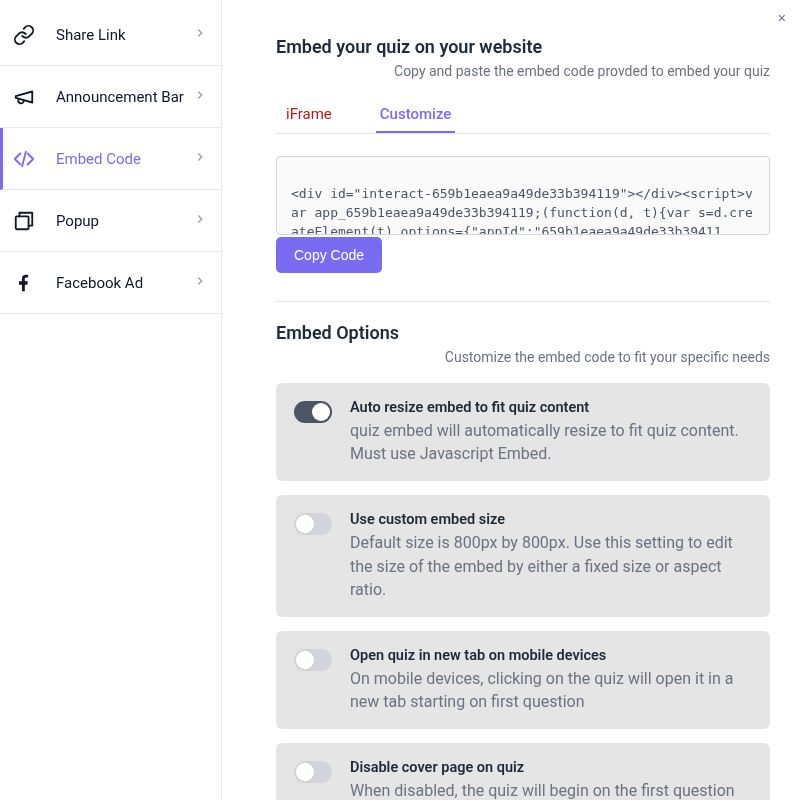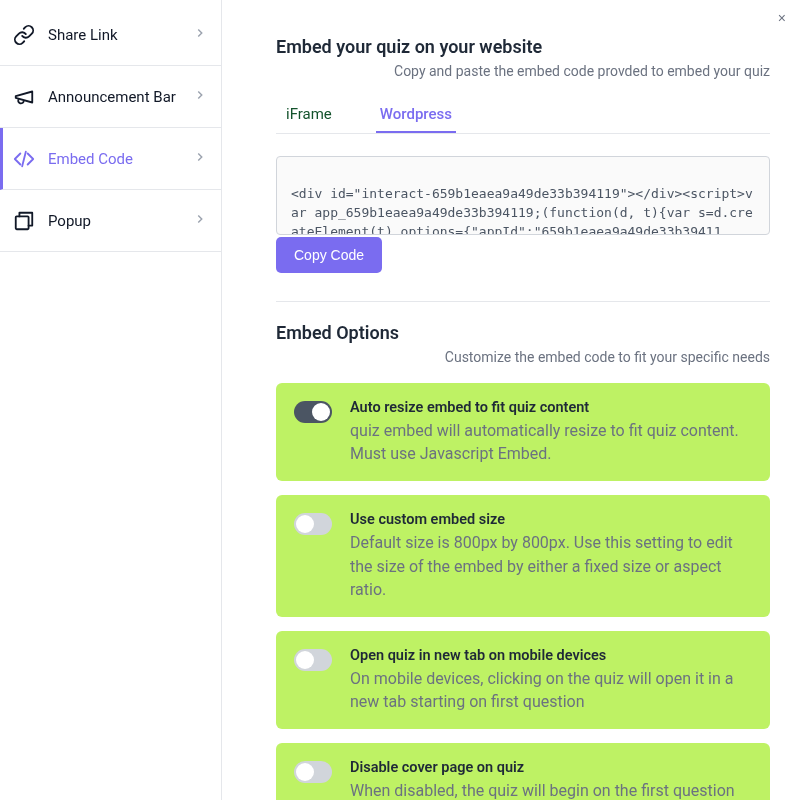--- a/index.html
+++ b/index.html
@@ -28,41 +28,41 @@
     border-bottom: 1px solid #e5e7eb;
     cursor: pointer;
     position: relative;
   }
   .side-item.active {
     color: #7a6cf0;
     border-left: 3px solid #7a6cf0;
     padding-left: 9px;
   }
   .side-item .icon { width: 24px; height: 24px; display:flex; align-items:center; justify-content:center; flex-shrink:0; }
-  .side-item .label { margin-left: 12px; font-size: 15px; color: inherit; }
+  .side-item .label { margin-left: 20px; font-size: 15px; color: inherit; }
   .side-item:not(.active) .label { color: #111827; }
   .side-item .chev { margin-left: auto; color: #9ca3af; }
 
   
   .close {
     position: absolute;
     top: 10px; right: 14px;
     font-size: 14px;
     color: #6b7280;
     cursor: pointer;
     background:none;border:none;
   }
 
   
   .main { flex: 1; padding: 36px 30px 0 54px; overflow-y:auto; }
   .h1 { font-size: 18px; font-weight: 600; margin-bottom: 6px; }
   .sub { font-size: 14px; color: #6b7280; margin-bottom: 18px; text-align: right; }
 
   .tabs { display: flex; border-bottom: 1px solid #e5e7eb; gap: 40px; padding-left:6px; margin-bottom: 22px;}
-  .tab { padding: 8px 4px; font-size: 15px; color: #14532d; cursor: pointer; border-bottom: 2px solid transparent; }
+  .tab { padding: 8px 4px; font-size: 15px; color: #b91c1c; cursor: pointer; border-bottom: 2px solid transparent; }
   .tab.active { color: #7a6cf0; border-bottom-color: #7a6cf0; font-weight:500;}
 
   .codebox {
     border: 1px solid #d1d5db;
     border-radius: 4px;
     background: #fafafa;
     padding: 28px 14px;
     font-family: ui-monospace, Menlo, Consolas, monospace;
     font-size: 13px;
     color: #4b5563;
@@ -80,21 +80,21 @@
     border-radius: 5px;
     padding: 10px 18px;
     font-size: 14px;
     cursor: pointer;
     text-align: center;
   }
 
   hr.sep { border: none; border-top: 1px solid #e5e7eb; margin: 28px 0 20px; }
 
   .opt-card {
-    background: #bef264;
+    background: #e5e5e5;
     border-radius: 6px;
     padding: 16px 18px;
     margin-bottom: 14px;
     display: flex;
     align-items: flex-start;
     gap: 18px;
   }
   .toggle {
     width: 38px; height: 22px;
     border-radius: 11px;
@@ -180,30 +180,43 @@
           </svg>
       </span>
       <span class="label">Popup</span>
       <span class="chev">
         <svg width="14" height="14" viewBox="0 0 24 24" fill="none" stroke="currentColor" stroke-width="2.5">
             <polyline points="9 18 15 12 9 6"></polyline>
           </svg>
       </span>
     </div>
 
+    <div class="side-item">
+      <span class="icon">
+        <svg width="20" height="20" viewBox="0 0 24 24" fill="#111827">
+            <path d="M13 22v-8h3l.5-4H13V7.5c0-1.1.3-2 2-2h2V2.1C16.6 2 15.4 2 14.1 2 11.3 2 9.5 3.7 9.5 7v3H6v4h3.5v8H13z"></path>
+          </svg>
+      </span>
+      <span class="label">Facebook Ad</span>
+      <span class="chev">
+        <svg width="14" height="14" viewBox="0 0 24 24" fill="none" stroke="currentColor" stroke-width="2.5">
+            <polyline points="9 18 15 12 9 6"></polyline>
+          </svg>
+      </span>
+    </div>
 
   </nav>
 
   <main class="main">
     <div class="h1">Embed your quiz on your website</div>
     <div class="sub">Copy and paste the embed code provded to embed your quiz</div>
 
     <div class="tabs">
       <div class="tab">iFrame</div>
-      <div class="tab active">Wordpress</div>
+      <div class="tab active">Customize</div>
     </div>
 
     <div class="codebox">&lt;div id="interact-659b1eaea9a49de33b394119"&gt;&lt;/div&gt;&lt;script&gt;var app_659b1eaea9a49de33b394119;(function(d, t){var s=d.createElement(t),options={"appId":"659b1eaea9a49de33b394119","width":"800","height":"800","async"</div>
     <button class="copy-btn">Copy Code</button>
 
     <hr class="sep">
 
     <div class="h1">Embed Options</div>
     <div class="sub" style="">Customize the embed code to fit your specific needs</div>
 

